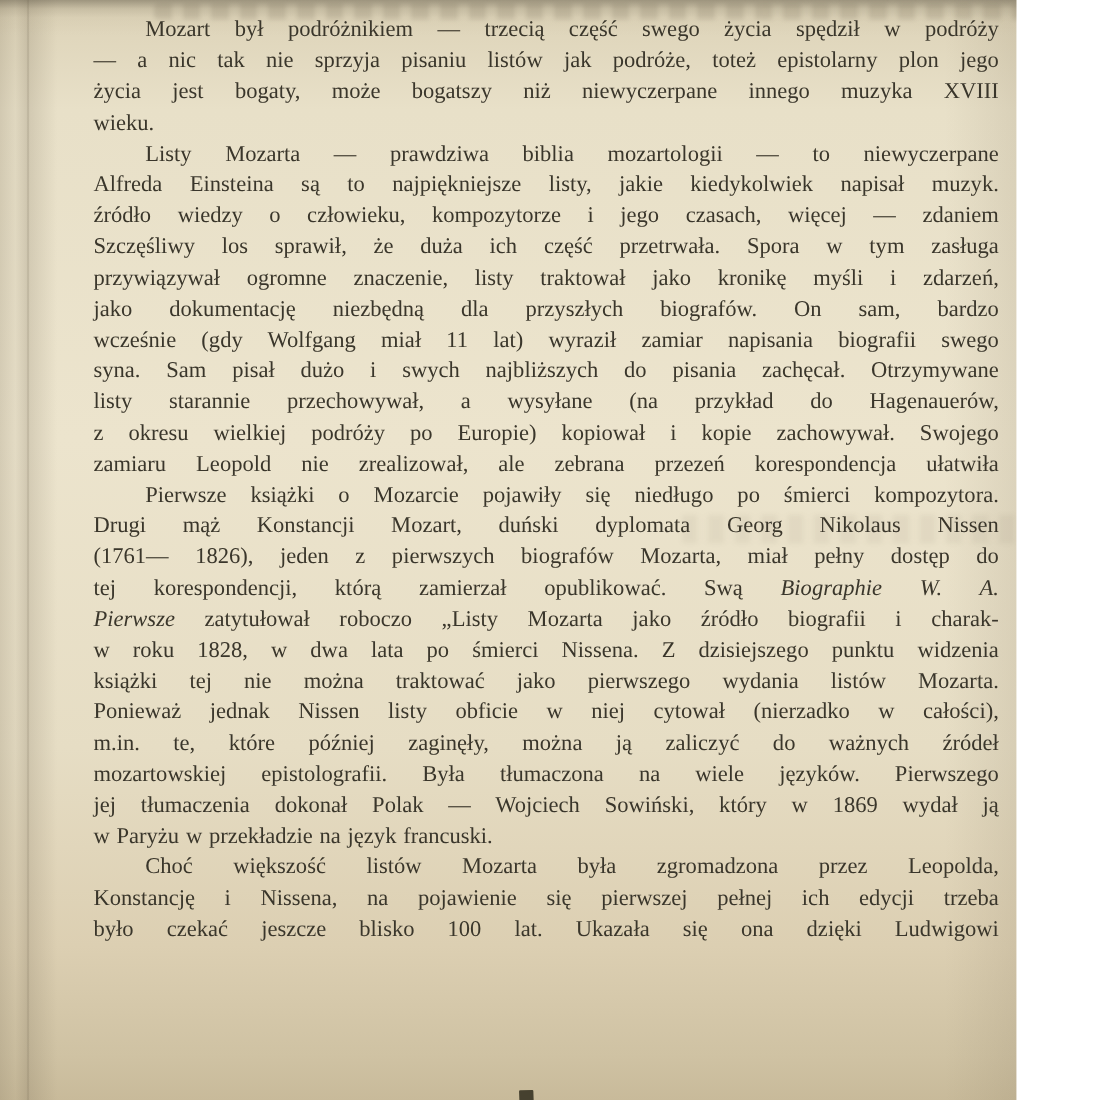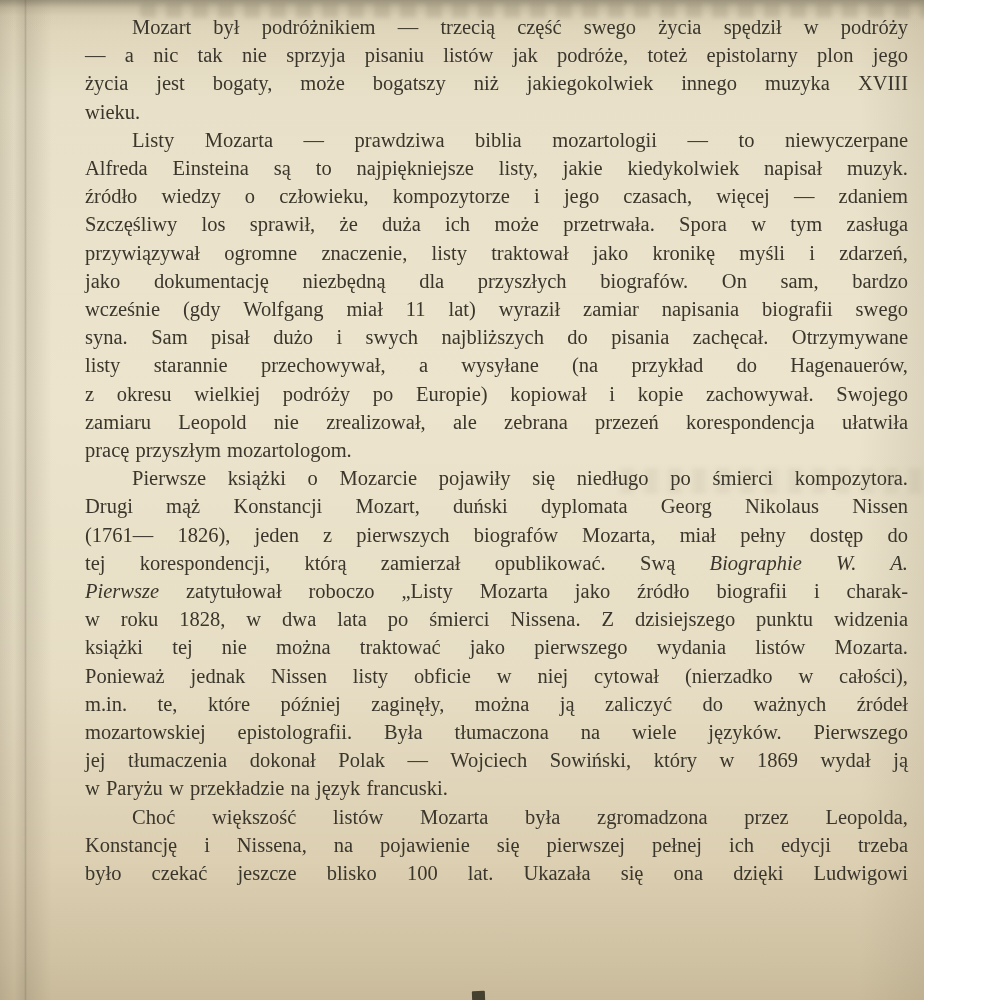--- a/index.html
+++ b/index.html
@@ -57,36 +57,35 @@
 <body>
 
 <div class="page">
   <div class="ghost"></div>
   <div class="ghost2"></div>
   <div class="crease"></div>
   <div class="text-block">
       <div class="para">
         <div class="line indent"><span>Mozart był podróżnikiem — trzecią część swego życia spędził w podróży</span></div>
         <div class="line"><span>— a nic tak nie sprzyja pisaniu listów jak podróże, toteż epistolarny plon jego</span></div>
-        <div class="line"><span>życia jest bogaty, może bogatszy niż jakiegokolwiek innego muzyka XVIII</span></div>
+        <div class="line"><span>życia jest bogaty, może bogatszy niż niewyczerpane innego muzyka XVIII</span></div>
         <div class="line end"><span>wieku.</span></div>
       </div>
       <div class="para">
         <div class="line indent"><span>Listy Mozarta — prawdziwa biblia mozartologii — to niewyczerpane</span></div>
         <div class="line"><span>Alfreda Einsteina są to najpiękniejsze listy, jakie kiedykolwiek napisał muzyk.</span></div>
         <div class="line"><span>źródło wiedzy o człowieku, kompozytorze i jego czasach, więcej — zdaniem</span></div>
-        <div class="line"><span>Szczęśliwy los sprawił, że duża ich może przetrwała. Spora w tym zasługa</span></div>
+        <div class="line"><span>Szczęśliwy los sprawił, że duża ich część przetrwała. Spora w tym zasługa</span></div>
         <div class="line"><span>przywiązywał ogromne znaczenie, listy traktował jako kronikę myśli i zdarzeń,</span></div>
         <div class="line"><span>jako dokumentację niezbędną dla przyszłych biografów. On sam, bardzo</span></div>
         <div class="line"><span>wcześnie (gdy Wolfgang miał 11 lat) wyraził zamiar napisania biografii swego</span></div>
         <div class="line"><span>syna. Sam pisał dużo i swych najbliższych do pisania zachęcał. Otrzymywane</span></div>
         <div class="line"><span>listy starannie przechowywał, a wysyłane (na przykład do Hagenauerów,</span></div>
         <div class="line"><span>z okresu wielkiej podróży po Europie) kopiował i kopie zachowywał. Swojego</span></div>
         <div class="line"><span>zamiaru Leopold nie zrealizował, ale zebrana przezeń korespondencja ułatwiła</span></div>
-        <div class="line end"><span>pracę przyszłym mozartologom.</span></div>
       </div>
       <div class="para">
         <div class="line indent"><span>Pierwsze książki o Mozarcie pojawiły się niedługo po śmierci kompozytora.</span></div>
         <div class="line"><span>Drugi mąż Konstancji Mozart, duński dyplomata Georg Nikolaus Nissen</span></div>
         <div class="line"><span>(1761— 1826), jeden z pierwszych biografów Mozarta, miał pełny dostęp do</span></div>
         <div class="line"><span>tej korespondencji, którą zamierzał opublikować. Swą </span><em>Biographie W. A.</em></div>
         <div class="line"><em>Pierwsze</em><span> zatytułował roboczo „Listy Mozarta jako źródło biografii i charak-</span></div>
         <div class="line"><span>w roku 1828, w dwa lata po śmierci Nissena. Z dzisiejszego punktu widzenia</span></div>
         <div class="line"><span>książki tej nie można traktować jako pierwszego wydania listów Mozarta.</span></div>
         <div class="line"><span>Ponieważ jednak Nissen listy obficie w niej cytował (nierzadko w całości),</span></div>

